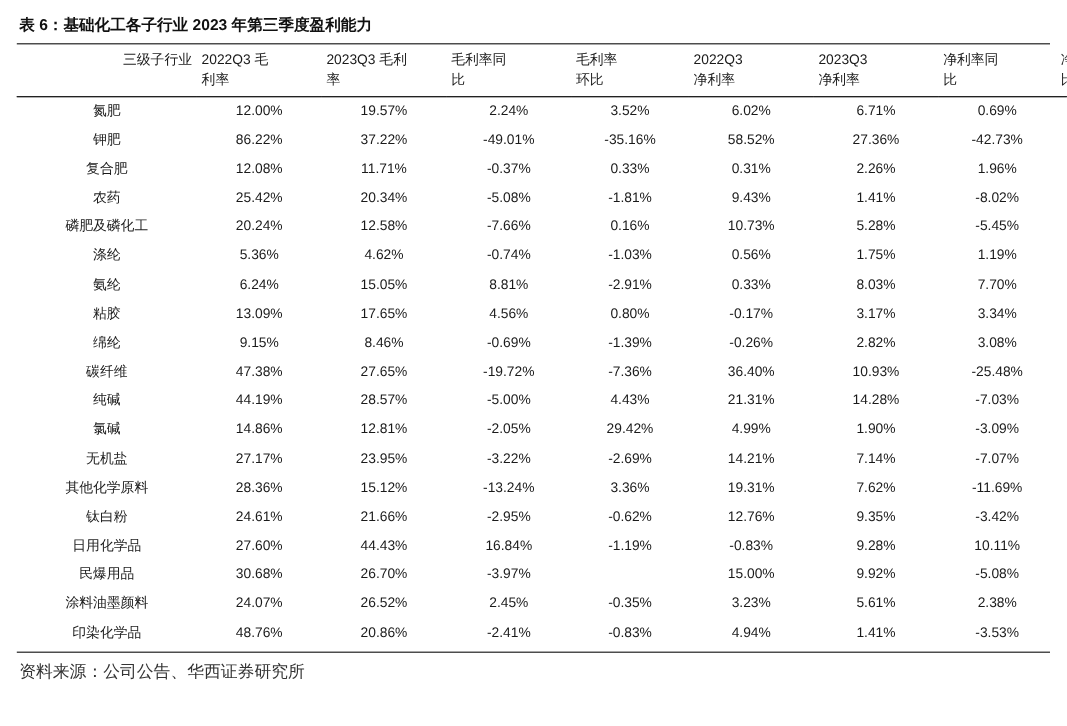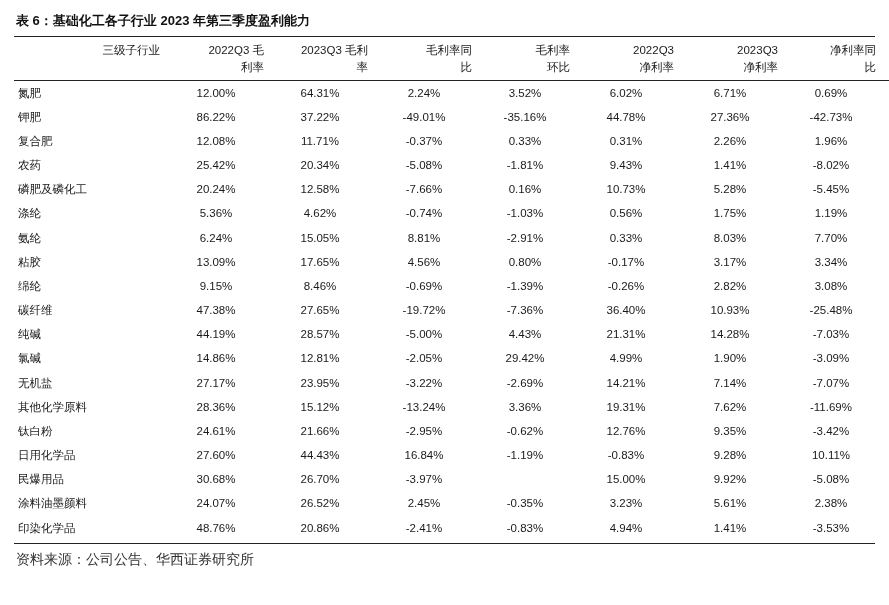--- a/index.html
+++ b/index.html
@@ -39,38 +39,38 @@
     table-layout: fixed;
     font-size: 11.5px;
   }
   thead th {
     font-weight: normal;
     font-size: 11.5px;
     color: #1a1a1a;
     padding: 5px 4px 5px 4px;
     vertical-align: top;
     line-height: 1.45;
-    text-align: right;
+    text-align: left;
   }
   thead tr.head-row th {
     border-bottom: 1.3px solid #222222;
   }
   thead th.first-col {
     text-align: right;
   }
   tbody td {
     padding: 5.2px 4px;
     text-align: center;
     font-size: 11.5px;
     color: #1a1a1a;
     line-height: 1.2;
     white-space: nowrap;
   }
   tbody td.name {
-    text-align: left;
+    text-align: center;
   }
   col.c0 { width: 150px; }
   col.c1 { width: 104px; }
   col.c2 { width: 104px; }
   col.c3 { width: 104px; }
   col.c4 { width: 98px; }
   col.c5 { width: 104px; }
   col.c6 { width: 104px; }
   col.c7 { width: 98px; }
   col.c8 { width: 94px; }
@@ -149,35 +149,35 @@
         <th>
           <span class="head-wrap">净利率环</span>
           <span class="head-wrap">比</span>
         </th>
       </tr>
     </thead>
     <tbody id="tbody">
         <tr>
           <td class="name">氮肥</td>
           <td>12.00%</td>
-          <td>64.31%</td>
+          <td>19.57%</td>
           <td>2.24%</td>
           <td>3.52%</td>
           <td>6.02%</td>
           <td>6.71%</td>
           <td>0.69%</td>
           <td>4.24%</td>
         </tr>
         <tr>
           <td class="name">钾肥</td>
           <td>86.22%</td>
           <td>37.22%</td>
           <td>-49.01%</td>
           <td>-35.16%</td>
-          <td>44.78%</td>
+          <td>58.52%</td>
           <td>27.36%</td>
           <td>-42.73%</td>
           <td>-37.29%</td>
         </tr>
         <tr>
           <td class="name">复合肥</td>
           <td>12.08%</td>
           <td>11.71%</td>
           <td>-0.37%</td>
           <td>0.33%</td>

